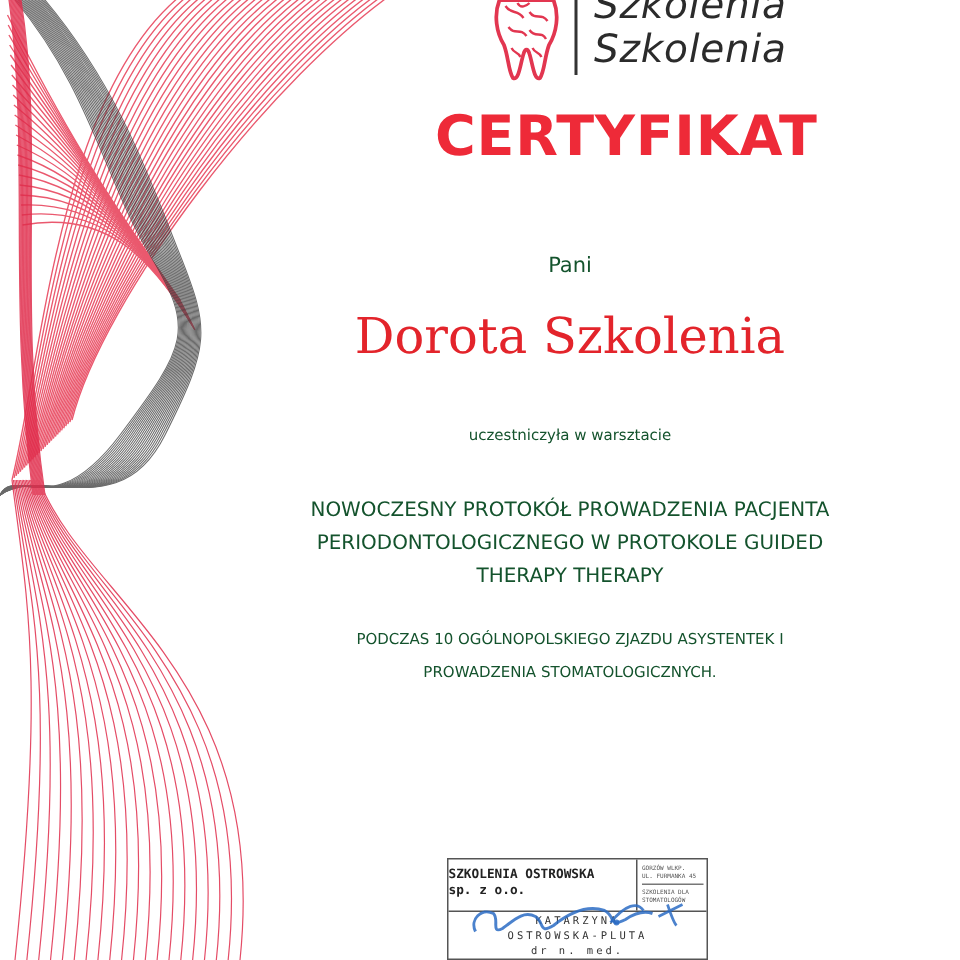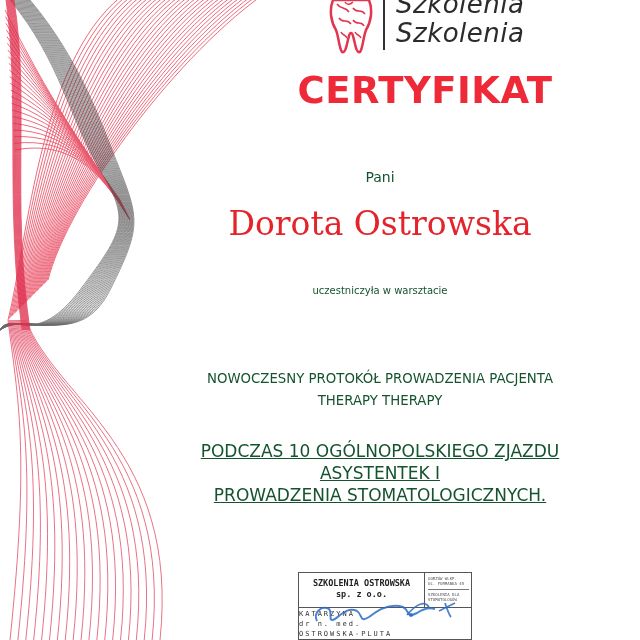--- a/index.html
+++ b/index.html
@@ -6,38 +6,38 @@
     body {
       width: 640px; height: 640px; background: #ffffff; position: relative; overflow: hidden;
       font-family: "DejaVu Sans", sans-serif;
     }
     .waves { position: absolute; left: 0; top: 0; width: 640px; height: 640px; pointer-events: none; }
     .logo { position: absolute; left: 312px; top: 0; width: 260px; height: 56px; font-style: italic; }
     .logo-tooth { position: absolute; left: 15px; top: -4px; width: 48px; height: 58px; }
     .logo-divider { position: absolute; left: 71px; top: -2px; width: 2px; height: 52px; background: #333; }
     .logo-text { position: absolute; left: 84px; top: -10px; font-family: "DejaVu Sans", sans-serif;
       font-weight: 300; font-size: 26px; line-height: 29px; color: #2b2b2b; letter-spacing: 0.5px; }
-    .title { position: absolute; left: 290px; top: 69px; width: 270px; text-align: center;
+    .title { position: absolute; left: 290px; top: 69px; width: 270px; 
       font-family: "DejaVu Sans", sans-serif; font-weight: bold; font-size: 37px; color: #ee2a38;
       letter-spacing: 0.5px; }
     .center { position: absolute; left: 160px; width: 440px; text-align: center; color: #14532d; }
     .salutation { top: 169px; font-size: 14px; }
     .name { top: 204px; font-family: "DejaVu Serif", serif; font-size: 33px; color: #e3242b; }
     .intro { top: 285px; font-size: 10px; }
-    .workshop { top: 330px; font-size: 13.3px; line-height: 22px; margin-top: 38px; }
-    .event { top: 440px; font-size: 17px; line-height: 22px; text-decoration: underline; }
+    .workshop { top: 330px; font-size: 13.3px; line-height: 22px; }
+    .event { top: 416px; font-size: 10px; line-height: 22px; }
     .stamp { position: absolute; left: 298px; top: 572px; width: 172px; height: 66px;
       border: 1px solid #555; font-family: "DejaVu Sans Mono", monospace; color: #222; background: #fff; }
     .stamp-top { position: absolute; left: 0; top: 0; width: 172px; height: 34px; border-bottom: 1px solid #555; }
     .stamp-left { position: absolute; left: 0; top: 0; width: 126px; height: 34px; border-right: 1px solid #555;
-      text-align: center; font-weight: bold; font-size: 8.5px; line-height: 11px; padding-top: 5px; box-sizing: border-box; }
+      text-align: left; font-weight: bold; font-size: 8.5px; line-height: 11px; padding-top: 5px; box-sizing: border-box; }
     .stamp-right { position: absolute; left: 127px; top: 0; width: 45px; height: 34px; font-size: 4px;
       line-height: 5px; color: #555; padding: 3px 2px; box-sizing: border-box; }
     .stamp-right .sep { border-top: 1px solid #777; margin: 3px 0 2px 0; }
-    .stamp-bottom { position: absolute; left: 0; top: 35px; width: 172px; height: 31px; text-align: left;
+    .stamp-bottom { position: absolute; left: 0; top: 35px; width: 172px; height: 31px; text-align: center;
       font-size: 7px; line-height: 10px; letter-spacing: 2px; color: #333; padding-top: 1px; box-sizing: border-box; }
     .signature { position: absolute; left: 0; top: 0; width: 172px; height: 66px; pointer-events: none; }
   </style>
 </head>
 <body>
 
 <svg class="waves" viewBox="0 0 640 640">
   <g id="waves-red" fill="none" stroke="#e8475f" stroke-width="0.9" opacity="0.9">
       <path d="M8 320 C 28 240, 40 50, 130 -10"></path>
       <path d="M9.379310344827587 318.62068965517244 C 29.379310344827587 238.6206896551724, 44.827586206896555 50, 134.82758620689657 -10"></path>
@@ -164,25 +164,26 @@
   <div class="logo-divider"></div>
   <div class="logo-text">
     <div>Szkolenia</div>
     <div>Szkolenia</div>
   </div>
 </div>
 
 <div class="title">CERTYFIKAT</div>
 
 <div class="center salutation">Pani</div>
-<div class="center name">Dorota Ostrowska</div>
+<div class="center name">Dorota Szkolenia</div>
 <div class="center intro">uczestniczyła w warsztacie</div>
 
 <div class="center workshop">
   <div>NOWOCZESNY PROTOKÓŁ PROWADZENIA PACJENTA</div>
+  <div>PERIODONTOLOGICZNEGO W PROTOKOLE GUIDED</div>
   <div>THERAPY THERAPY</div>
 </div>
 
 <div class="center event">
   <div>PODCZAS 10 OGÓLNOPOLSKIEGO ZJAZDU ASYSTENTEK I</div>
   <div>PROWADZENIA STOMATOLOGICZNYCH.</div>
 </div>
 
 <div class="stamp">
   <div class="stamp-top">
@@ -193,21 +194,21 @@
     <div class="stamp-right">
       <div>GORZÓW WLKP.</div>
       <div>UL. FURMANKA 45</div>
       <div class="sep"></div>
       <div>SZKOLENIA DLA</div>
       <div>STOMATOLOGÓW</div>
     </div>
   </div>
   <div class="stamp-bottom">
     <div>KATARZYNA</div>
+    <div>OSTROWSKA-PLUTA</div>
     <div>dr n. med.</div>
-    <div>OSTROWSKA-PLUTA</div>
   </div>
   <svg class="signature" viewBox="0 0 172 66">
     <path d="M18 48 C14 40 22 32 30 36 C34 40 28 50 36 46 C44 40 50 34 58 38 C64 42 60 50 70 44 C80 36 92 30 104 34 C112 38 106 46 118 40 C124 36 130 34 136 36" fill="none" stroke="#2b6cc4" stroke-width="2" opacity="0.85"></path>
     <path d="M108 42 C118 30 126 28 130 34 M140 38 L156 30 M146 30 C148 36 150 42 152 44" fill="none" stroke="#2b6cc4" stroke-width="1.8" opacity="0.85"></path>
     <circle cx="112" cy="42" r="2" fill="#2b6cc4" opacity="0.85"></circle>
   </svg>
 </div>
 
 </body></html>

